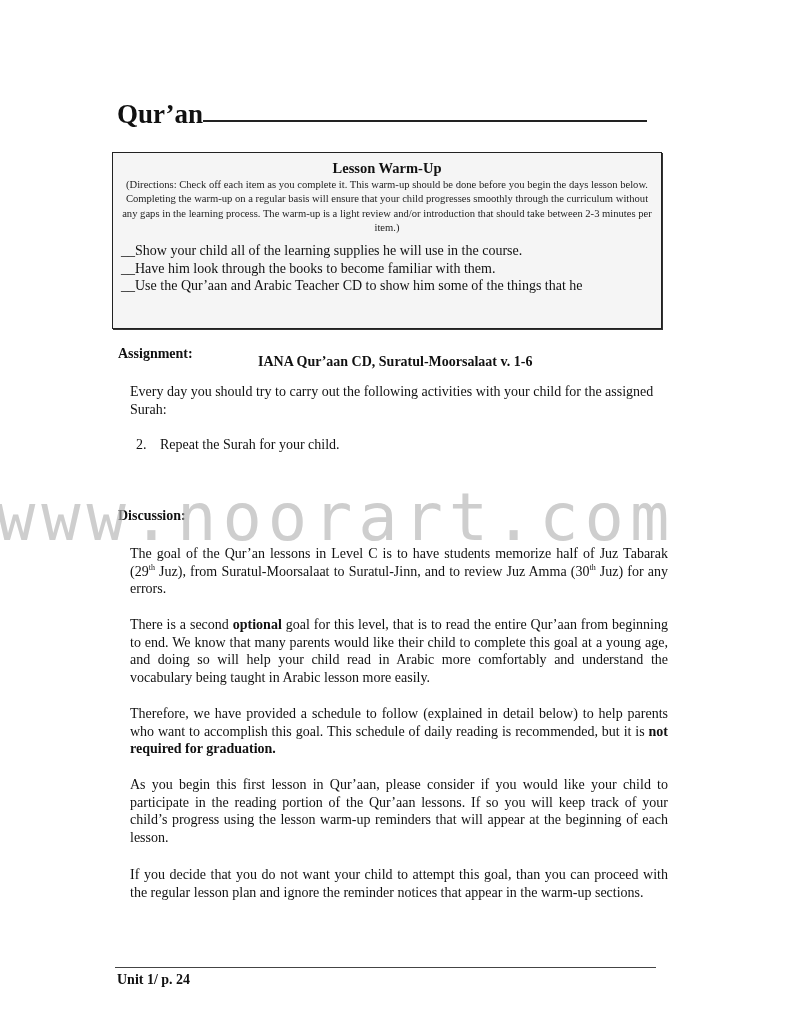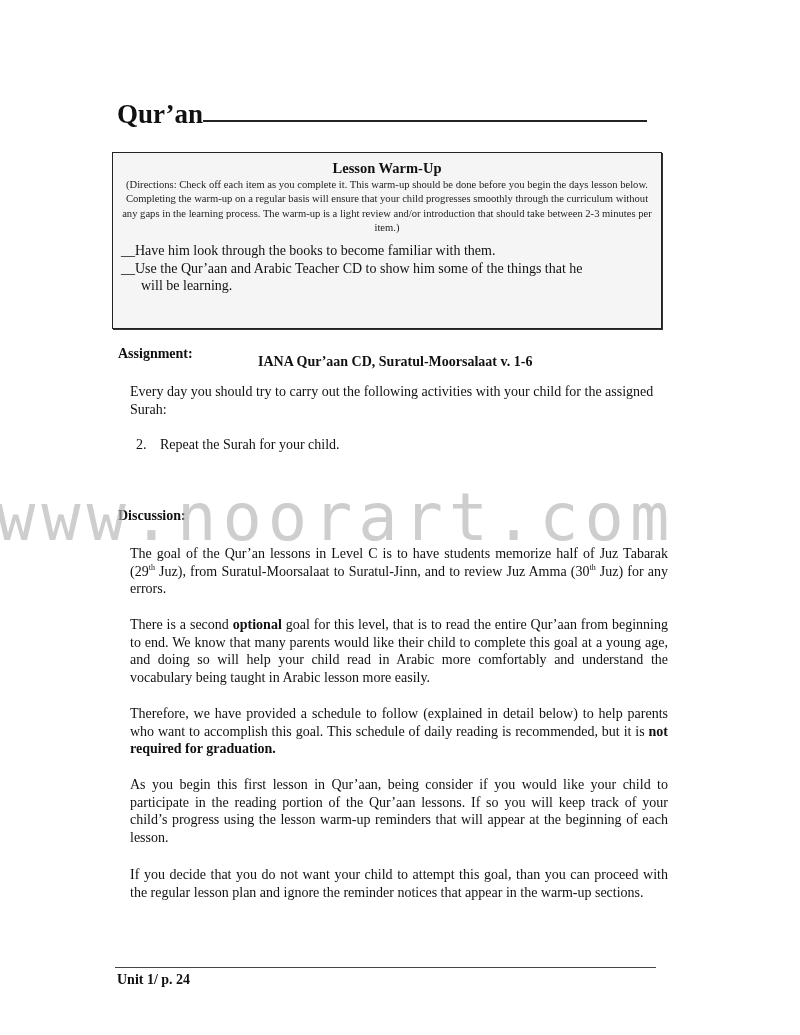--- a/index.html
+++ b/index.html
@@ -63,25 +63,27 @@
 <div class="title-row">
   <span class="title">Qur’an</span>
   <div class="title-line"></div>
 </div>
 
 <div class="warmup">
   <div class="warmup-title">Lesson Warm-Up</div>
   <div class="warmup-directions">(Directions: Check off each item as you complete it. This warm-up should be done before you begin the days lesson below. Completing the warm-up on a regular basis will ensure that your child progresses smoothly through the curriculum without any gaps in the learning process. The warm-up is a light review and/or introduction that should take between 2-3 minutes per item.)</div>
   <div class="warmup-items">
     <span class="warmup-item">
+      <span class="blank">__</span><span>Show your child all of the learning supplies he will use in the course.</span>
+    </span>
+    <span class="warmup-item">
       <span class="blank">__</span><span>Have him look through the books to become familiar with them.</span>
     </span>
     <span class="warmup-item">
       <span class="blank">__</span><span>Use the Qur’aan and Arabic Teacher CD to show him some of the things that he</span>
-      <span class="indent">will be learning.</span>
     </span>
   </div>
 </div>
 
 <div class="assignment">
   <span class="assignment-label">Assignment:</span>
   <span class="assignment-value">IANA Qur’aan CD, Suratul-Moorsalaat v. 1-6</span>
 </div>
 
 <div class="para intro">Every day you should try to carry out the following activities with your child for the assigned Surah:</div>
@@ -93,18 +95,18 @@
 <div class="discussion">Discussion:</div>
 
 <div class="watermark">www.noorart.com</div>
 
 <div class="para p1"><span>The goal of the Qur’an lessons in Level C is to have students memorize half of Juz Tabarak (29</span><sup>th</sup><span> Juz), from Suratul-Moorsalaat to Suratul-Jinn, and to review Juz Amma (30</span><sup>th</sup><span> Juz) for any errors.</span></div>
 
 <div class="para p2"><span>There is a second </span><b>optional</b><span> goal for this level, that is to read the entire Qur’aan from beginning to end. We know that many parents would like their child to complete this goal at a young age, and doing so will help your child read in Arabic more comfortably and understand the vocabulary being taught in Arabic lesson more easily.</span></div>
 
 <div class="para p3"><span>Therefore, we have provided a schedule to follow (explained in detail below) to help parents who want to accomplish this goal. This schedule of daily reading is recommended, but it is </span><b>not required for graduation.</b></div>
 
-<div class="para p4">As you begin this first lesson in Qur’aan, being consider if you would like your child to participate in the reading portion of the Qur’aan lessons. If so you will keep track of your child’s progress using the lesson warm-up reminders that will appear at the beginning of each lesson.</div>
+<div class="para p4">As you begin this first lesson in Qur’aan, please consider if you would like your child to participate in the reading portion of the Qur’aan lessons. If so you will keep track of your child’s progress using the lesson warm-up reminders that will appear at the beginning of each lesson.</div>
 
 <div class="para p5">If you decide that you do not want your child to attempt this goal, than you can proceed with the regular lesson plan and ignore the reminder notices that appear in the warm-up sections.</div>
 
 <div class="footer-line"></div>
 <div class="footer">Unit 1/ p. 24</div>
 
 </body></html>

